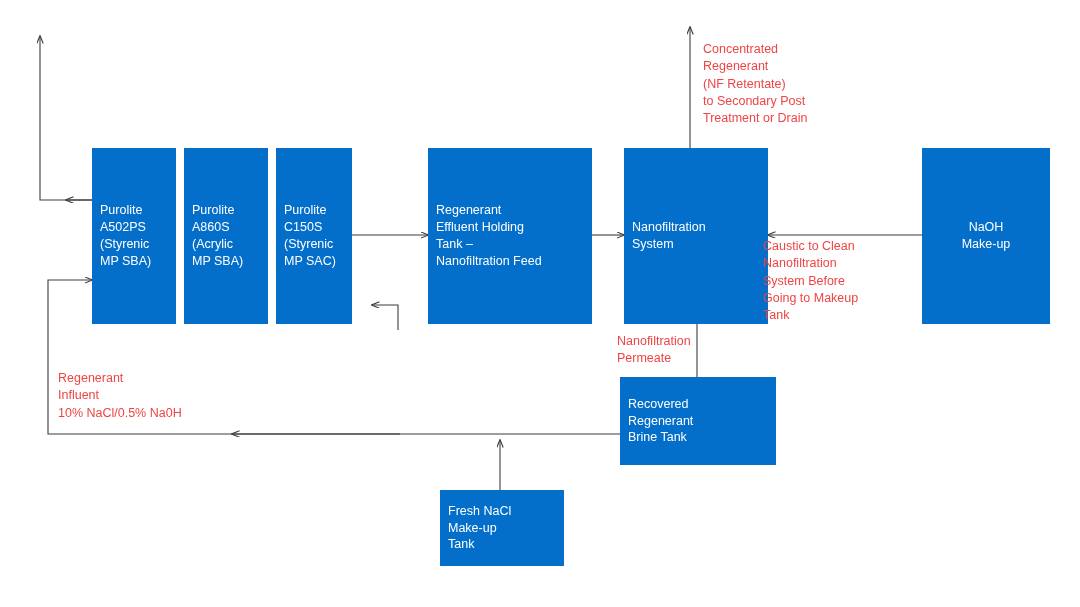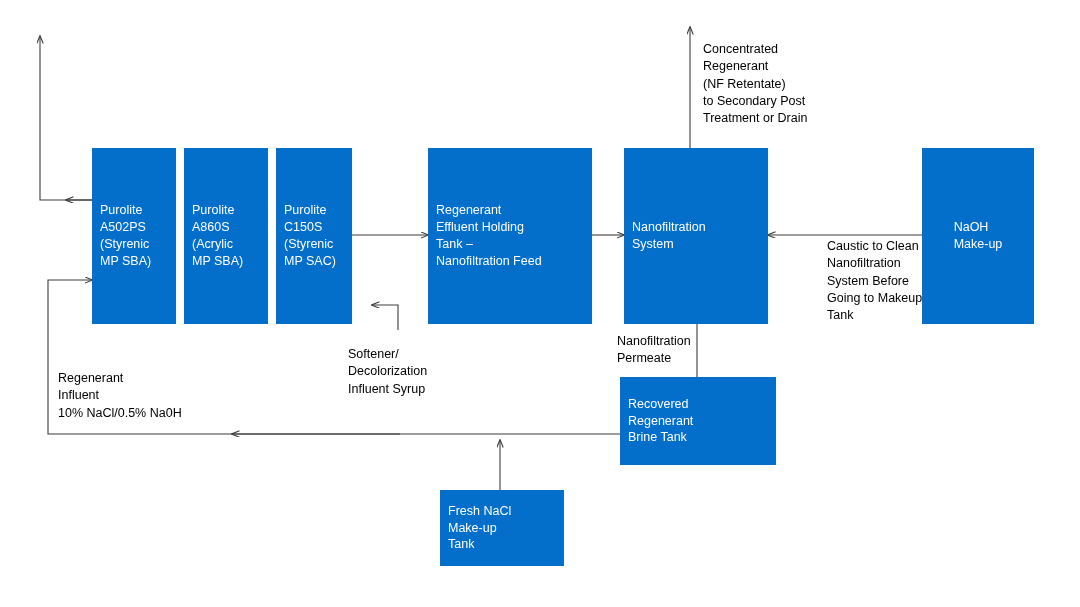--- a/index.html
+++ b/index.html
@@ -28,21 +28,21 @@
     display: flex;
     align-items: center;
     white-space: pre-line;
   }
   .node-label {
     display: block;
     white-space: pre-line;
   }
   .caption {
     position: absolute;
-    color: #000000;
+    color: #ef4444;
     font-size: 12.5px;
     line-height: 1.38;
     white-space: pre-line;
   }
   svg.edges {
     position: absolute;
     left: 0;
     top: 0;
     width: 1080px;
     height: 607px;
@@ -105,47 +105,44 @@
   <div class="node" style="left:428px; top:148px; width:164px; height:176px;">
     <span class="node-label">Regenerant
 Effluent Holding
 Tank –
 Nanofiltration Feed</span>
   </div>
   <div class="node" style="left:624px; top:148px; width:144px; height:176px;">
     <span class="node-label">Nanofiltration
 System</span>
   </div>
-  <div class="node" style="left:922px; top:148px; width:112px; height:176px; justify-content:center; text-align:left;">
+  <div class="node" style="left:922px; top:148px; width:128px; height:176px; justify-content:center; text-align:center;">
     <span class="node-label">NaOH
 Make-up</span>
   </div>
   <div class="node" style="left:620px; top:377px; width:156px; height:88px;">
     <span class="node-label">Recovered
 Regenerant
 Brine Tank</span>
   </div>
   <div class="node" style="left:440px; top:490px; width:124px; height:76px;">
     <span class="node-label">Fresh NaCl
 Make-up
 Tank</span>
   </div>
 
   <div class="caption" style="left:703px; top:41px; width:180px;">Concentrated
 Regenerant
 (NF Retentate)
 to Secondary Post
 Treatment or Drain</div>
-  <div class="caption" style="left:827px; top:238px; width:140px;">Caustic to Clean
+  <div class="caption" style="left:763px; top:238px; width:140px;">Caustic to Clean
 Nanofiltration
 System Before
 Going to Makeup
 Tank</div>
   <div class="caption" style="left:617px; top:333px; width:160px;">Nanofiltration
 Permeate</div>
-  <div class="caption" style="left:348px; top:346px; width:160px;">Softener/
-Decolorization
-Influent Syrup</div>
   <div class="caption" style="left:58px; top:370px; width:220px;">Regenerant
 Influent
 10% NaCl/0.5% Na0H</div>
 
 </div>
 
 </body></html>

